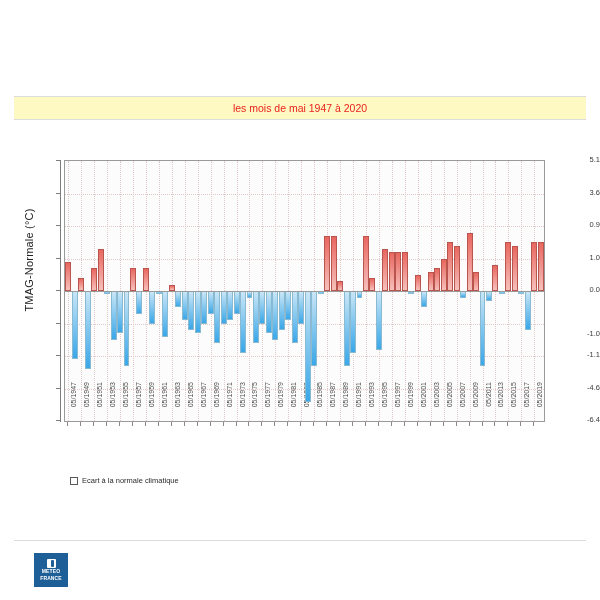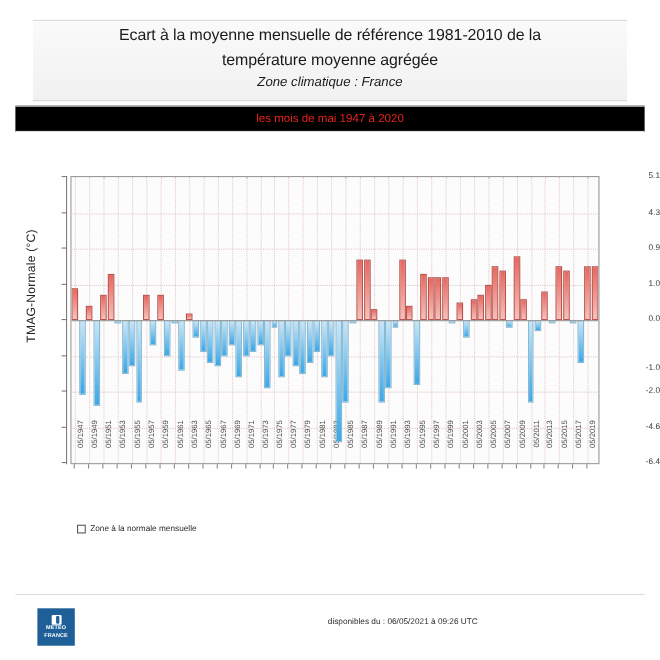--- a/index.html
+++ b/index.html
@@ -25,21 +25,21 @@
     padding-top:4px;letter-spacing:-0.1px;
   }
   .title-2{
     font-size:12px;color:#1a1a1a;font-style:italic;
     line-height:17px;padding-top:1px;
   }
   .subtitle-band{
     position:absolute;left:14px;top:96px;width:572px;height:24px;
     border-top:1px solid #dcdcdc;border-bottom:1px solid #dcdcdc;
     box-sizing:border-box;text-align:center;
-    background:#000000;
+    background:#fef9c3;
   }
   .subtitle-text{
     font-size:10.5px;color:#e8221c;line-height:22px;
   }
 
   
   .chart-wrap{position:absolute;left:0;top:150px;width:600px;height:330px;}
   .plot{
     position:absolute;left:64px;top:10px;width:481px;height:262px;
     border:1px solid #9a9a9a;box-sizing:border-box;
@@ -125,48 +125,43 @@
   .footer-note{
     position:absolute;left:298px;top:560px;width:280px;
     font-size:7.5px;color:#2b2b2b;line-height:10px;
   }
 </style>
 </head>
 <body>
 
 <div id="page">
 
-  <div class="header-band">
-    <div class="title-1">Ecart à la moyenne mensuelle de référence 1981-2010 de la</div>
-    <div class="title-1">température moyenne  agrégée</div>
-    <div class="title-2">Zone climatique : France</div>
-  </div>
 
   <div class="subtitle-band">
     <div class="subtitle-text">les mois de mai 1947 à 2020</div>
   </div>
 
   <div class="chart-wrap">
 
     <div class="yaxis-title">TMAG-Normale (°C)</div>
     <div class="yaxis-line"></div>
     <div id="yticks">
         <div class="ytick" style="top: 5px;">5.1</div>
         <div class="ytick-mark" style="top: 10px;"></div>
-        <div class="ytick" style="top: 37.5px;">4.3</div>
+        <div class="ytick" style="top: 37.5px;">3.6</div>
         <div class="ytick-mark" style="top: 42.5px;"></div>
         <div class="ytick" style="top: 70px;">0.9</div>
         <div class="ytick-mark" style="top: 75px;"></div>
         <div class="ytick" style="top: 102.5px;">1.0</div>
         <div class="ytick-mark" style="top: 107.5px;"></div>
         <div class="ytick" style="top: 135px;">0.0</div>
         <div class="ytick-mark" style="top: 140px;"></div>
         <div class="ytick" style="top: 179px;">-1.0</div>
         <div class="ytick-mark" style="top: 172.5px;"></div>
-        <div class="ytick" style="top: 200px;">-2.0</div>
+        <div class="ytick" style="top: 200px;">-1.1</div>
         <div class="ytick-mark" style="top: 205px;"></div>
         <div class="ytick" style="top: 232.5px;">-4.6</div>
         <div class="ytick-mark" style="top: 237.5px;"></div>
         <div class="ytick" style="top: 265px;">-6.4</div>
         <div class="ytick-mark" style="top: 270px;"></div>
       </div>
 
     <div class="plot">
       <div id="gridlines">
           <div class="gridline-h" style="top: 32.5px;"></div>
@@ -369,29 +364,28 @@
         <div class="xlabel" style="left: 471.561px;">05/2009</div>
         <div class="xlabel" style="left: 484.507px;">05/2011</div>
         <div class="xlabel" style="left: 497.453px;">05/2013</div>
         <div class="xlabel" style="left: 510.399px;">05/2015</div>
         <div class="xlabel" style="left: 523.345px;">05/2017</div>
         <div class="xlabel" style="left: 536.291px;">05/2019</div>
       </div>
 
     <div class="legend">
       <span class="legend-swatch"></span>
-      <span>Zone à la normale mensuelle</span>
+      <span>Ecart à la normale climatique</span>
     </div>
   </div>
 
   <div class="footer-rule"></div>
 
   <div class="logo">
     <span class="logo-mark"></span>
     <span class="logo-txt">METEO</span>
     <span class="logo-txt">FRANCE</span>
   </div>
 
   <div class="footer-note">
-    <div>disponibles du : 06/05/2021 à 09:26 UTC</div>
   </div>
 
 </div>
 
 </body></html>

